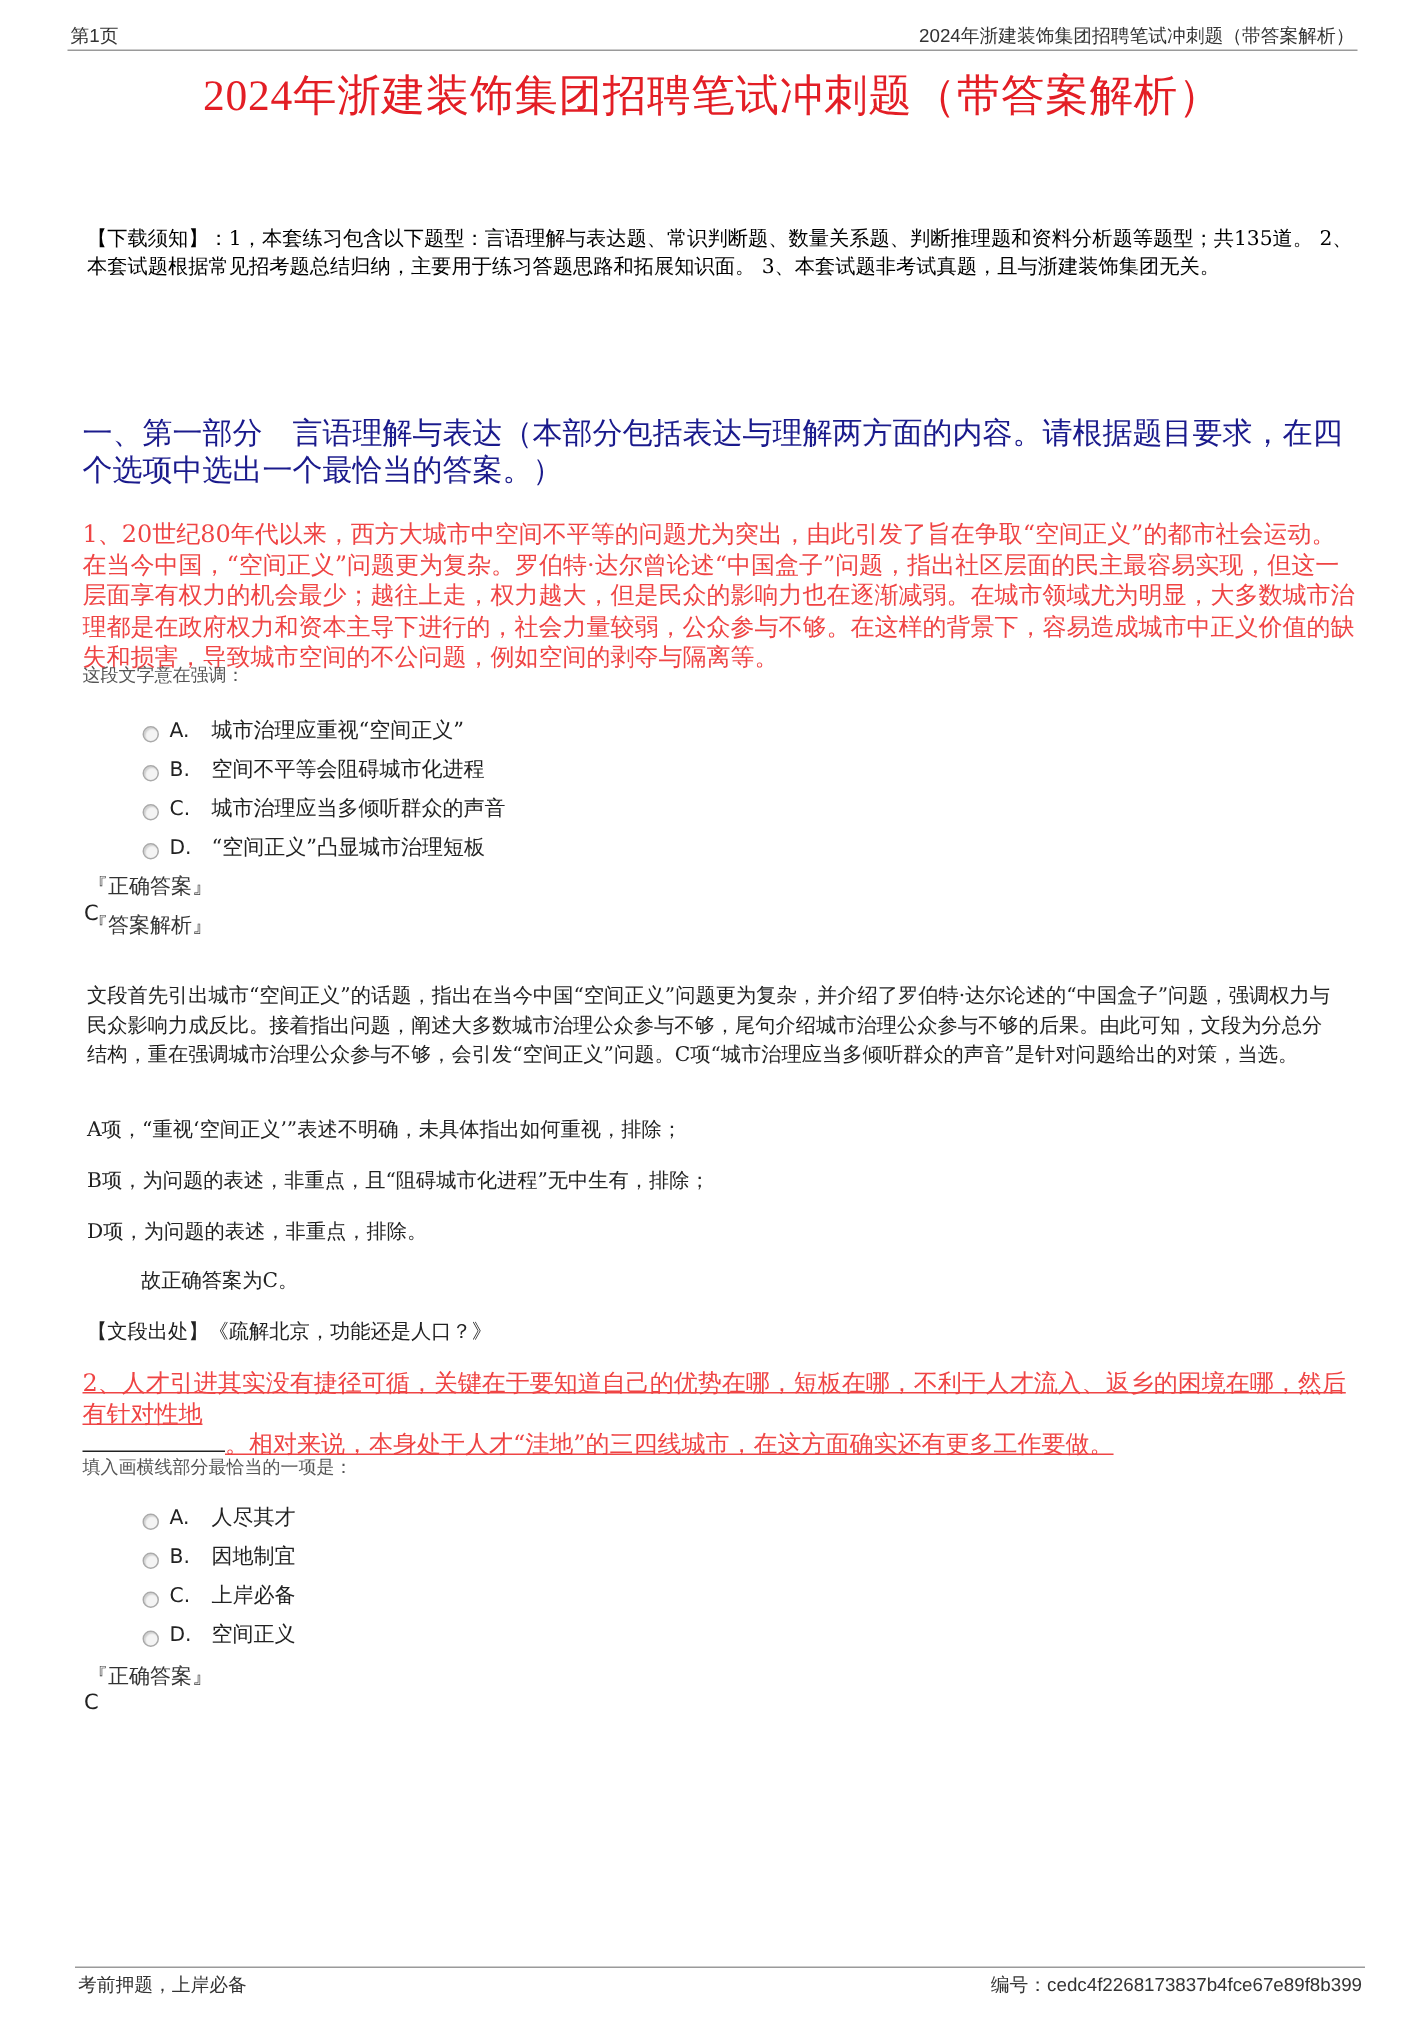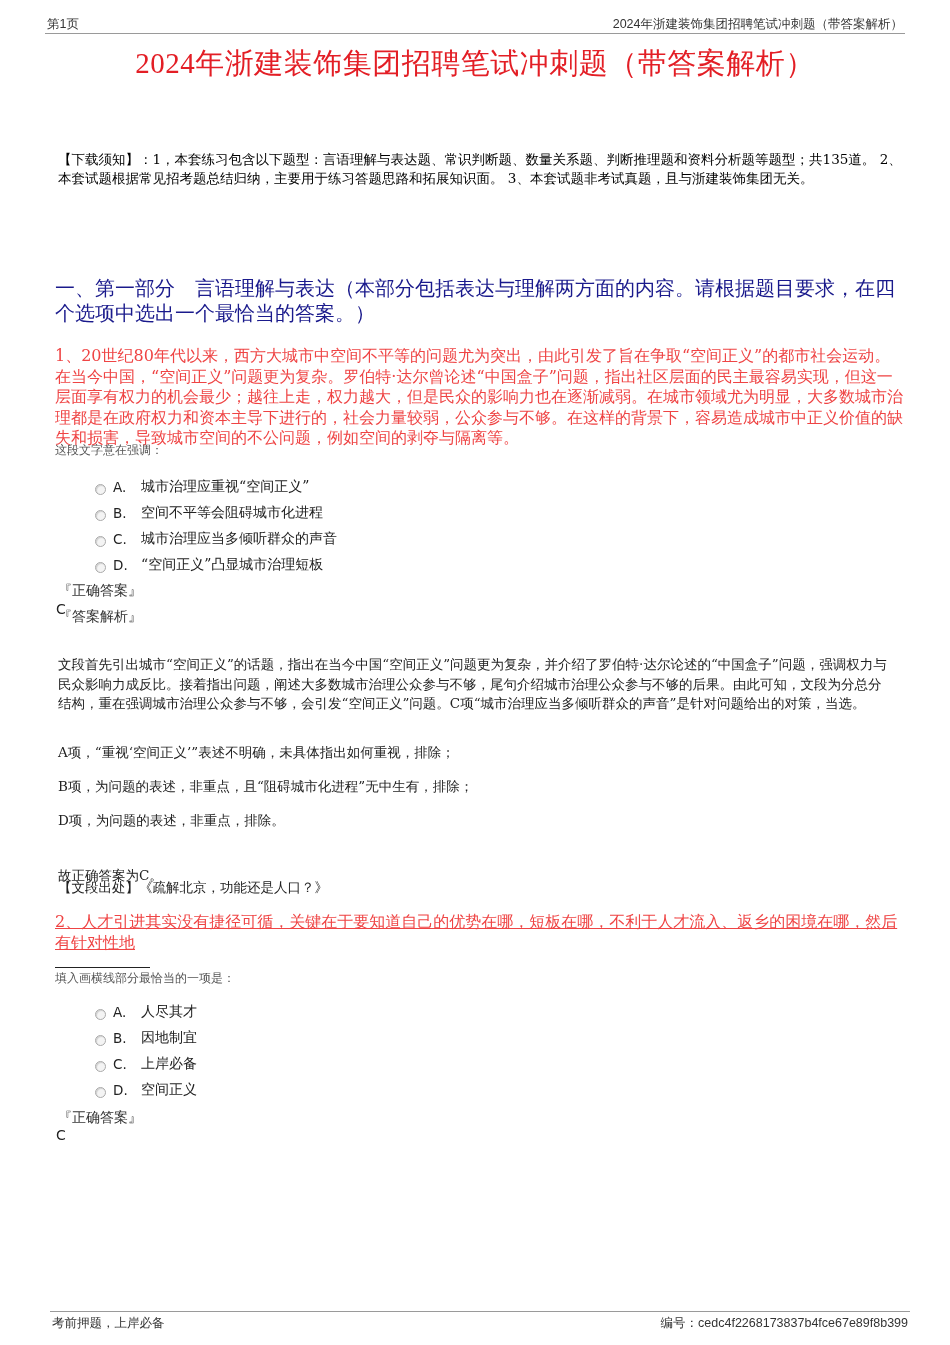--- a/index.html
+++ b/index.html
@@ -123,26 +123,26 @@
 
 <div class="label-bracket" style="top:582px;">『正确答案』</div>
 <div class="answer-letter" style="top:601px;">C</div>
 <div class="label-bracket" style="top:608px;text-align:right;">『答案解析』</div>
 
 <div class="analysis" style="top:655px;">文段首先引出城市“空间正义”的话题，指出在当今中国“空间正义”问题更为复杂，并介绍了罗伯特·达尔论述的“中国盒子”问题，强调权力与民众影响力成反比。接着指出问题，阐述大多数城市治理公众参与不够，尾句介绍城市治理公众参与不够的后果。由此可知，文段为分总分结构，重在强调城市治理公众参与不够，会引发“空间正义”问题。C项“城市治理应当多倾听群众的声音”是针对问题给出的对策，当选。</div>
 
 <div class="analysis-line" style="top:744px;">A项，“重视‘空间正义’”表述不明确，未具体指出如何重视，排除；</div>
 <div class="analysis-line" style="top:778px;">B项，为问题的表述，非重点，且“阻碍城市化进程”无中生有，排除；</div>
 <div class="analysis-line" style="top:812px;">D项，为问题的表述，非重点，排除。</div>
-<div class="analysis-line" style="top:867px;">故正确答案为C。</div>
+<div class="analysis-line" style="top:845px;margin-left:36px;">故正确答案为C。</div>
 <div class="analysis-line" style="top:879px;">【文段出处】《疏解北京，功能还是人口？》</div>
 
 <div class="q-stem" style="top:912px;text-decoration:underline;">
   <span>2、人才引进其实没有捷径可循，关键在于要知道自己的优势在哪，短板在哪，不利于人才流入、返乡的困境在哪，然后有针对性地</span><br>
-  <span class="blank"></span>
+  <span class="blank"></span><span>。相对来说，本身处于人才“洼地”的三四线城市，在这方面确实还有更多工作要做。</span>
 </div>
 <div class="q-prompt" style="top:970px;">填入画横线部分最恰当的一项是：</div>
 
 <div class="options" style="top:999px;">
   <div class="option">
     <span class="radio"></span>
     <span class="opt-letter">A.</span>
     <span class="opt-text">人尽其才</span>
   </div>
   <div class="option">

